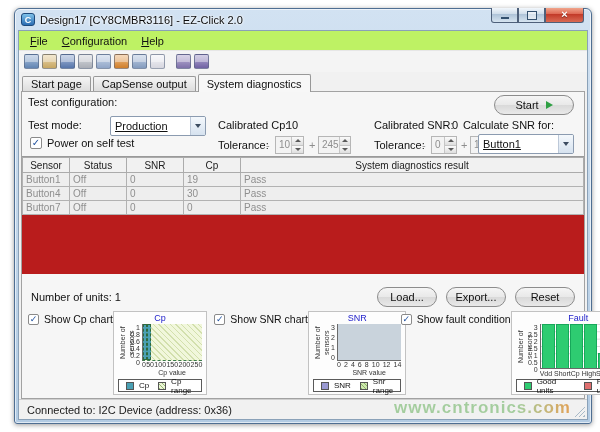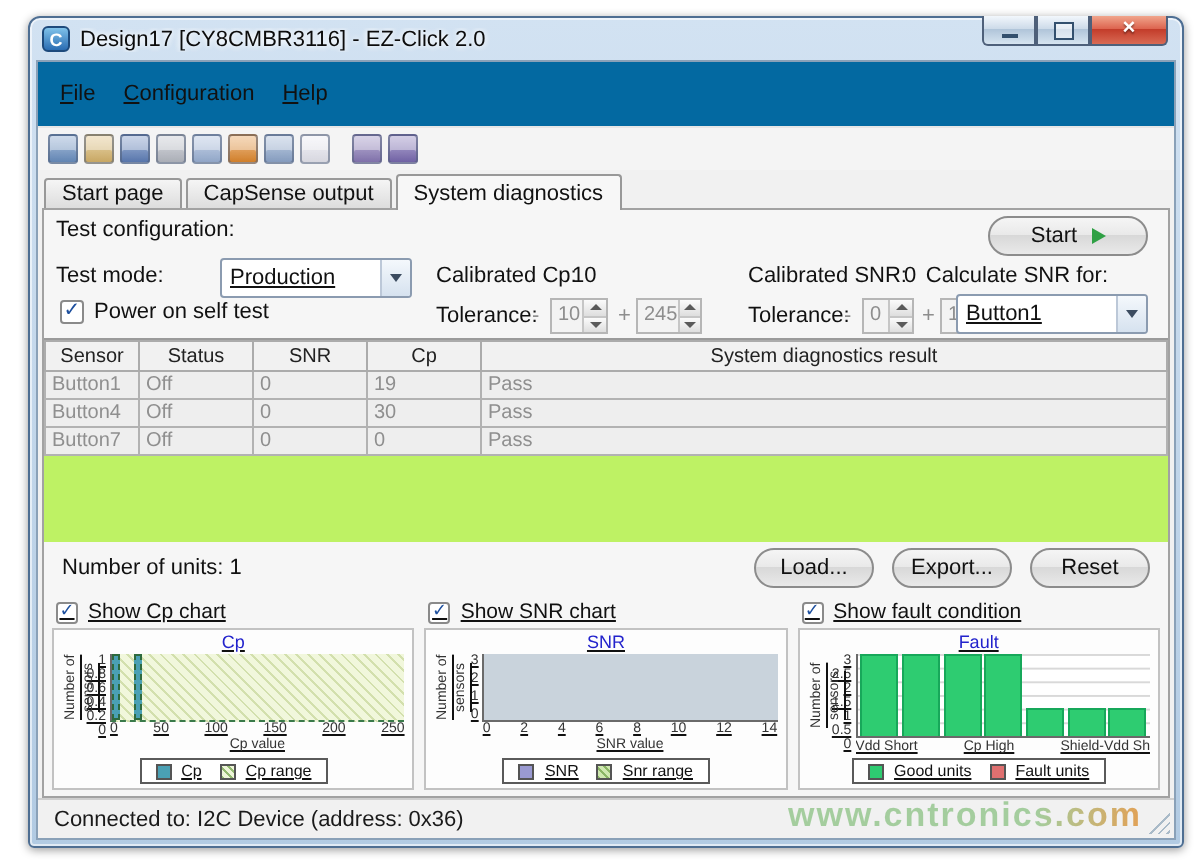--- a/index.html
+++ b/index.html
@@ -25,21 +25,21 @@
   .win-btn{ width:27px; height:15px; border:1px solid #4e607a; border-top:none;
     display:flex; align-items:center; justify-content:center;
     background:linear-gradient(#f2f7fc,#cddbe9 45%,#aec3d8 45%,#d6e4f0); color:#33506e; }
   .win-btn.min{ border-radius:0 0 0 3px; }
   .win-btn.min::before{ content:""; width:8px; height:5px; border-bottom:2px solid #33506e; }
   .win-btn.max::before{ content:""; width:8px; height:7px; border:1px solid #33506e; background:rgba(255,255,255,.5); }
   .win-btn.close{ width:39px; border-radius:0 0 3px 0; color:#fff; font-weight:bold; font-size:11px;
     background:linear-gradient(#f0a58c,#dd6550 45%,#c23a28 45%,#d96a54); text-shadow:0 1px 1px rgba(0,0,0,.4); }
   .win-btn.close::before{ content:"\00D7"; margin-top:-2px; }
   .window-body{ flex:1; background:#f1f1f1; border:1px solid #8aa1b8; display:flex; flex-direction:column; min-height:0; }
-  .menubar{ height:33px; display:flex; align-items:center; padding-left:4px; background:#0369a1; border-bottom:1px solid #e6e6e6; flex:none; }
+  .menubar{ height:20px; display:flex; align-items:center; padding-left:4px; background:#bef264; border-bottom:1px solid #e6e6e6; flex:none; }
   .menubar .menu-item{ font-size:11px; padding:1px 7px; }
   .menubar .menu-item::first-letter{ text-decoration:underline; }
   .toolbar{ height:21px; display:flex; align-items:center; gap:3px; padding-left:5px; background:#f4f4f4; flex:none; }
   .tb-icon{ width:15px; height:15px; border-radius:2px; border:1px solid rgba(80,95,120,.55);
     box-shadow:inset 0 7px rgba(255,255,255,.4); }
   .toolbar .gap{ width:5px; }
   .tabstrip{ display:flex; align-items:flex-end; height:19px; padding-left:3px; background:#f1f1f1; flex:none; }
   .tab{ font-size:11px; padding:1px 8px 2px; background:linear-gradient(#f5f5f5,#dddddd);
     border:1px solid #989898; border-bottom:none; border-radius:2px 2px 0 0; margin-right:2px; height:15px; white-space:nowrap; }
   .tab.active{ background:#f7f7f7; height:18px; position:relative; z-index:3; margin-bottom:-1px; padding-top:3px; }
@@ -61,29 +61,29 @@
   .checkbox.checked::after{ content:"\2713"; font-weight:bold; margin-top:-1px; }
   .cb-row{ display:flex; align-items:center; gap:5px; }
   .spin{ height:18px; background:#f3f3f3; border:1px solid #b6b6b6; display:flex; overflow:hidden; }
   .spin-val{ flex:1; font-size:10px; color:#8e8e8e; padding:2px 0 0 3px; }
   .spin-btns{ width:12px; display:flex; flex-direction:column; border-left:1px solid #c6c6c6; }
   .spin-btns span{ flex:1; display:flex; align-items:center; justify-content:center; background:linear-gradient(#fbfbfb,#dedede); }
   .spin-btns .up{ border-bottom:1px solid #c6c6c6; }
   .spin-btns .up::before{ content:""; border-left:3px solid transparent; border-right:3px solid transparent; border-bottom:3px solid #5a5a5a; }
   .spin-btns .dn::before{ content:""; border-left:3px solid transparent; border-right:3px solid transparent; border-top:3px solid #5a5a5a; }
   .dim{ color:#8e8e8e; }
-  .table-zone{ height:102px; background:#bef264; border-top:1px solid #9a9a9a; flex:none; overflow:hidden; }
+  .table-zone{ height:118px; background:#b91c1c; border-top:1px solid #9a9a9a; flex:none; overflow:hidden; }
   table{ border-collapse:collapse; width:100%; font-size:10px; table-layout:fixed; }
   th{ background:#f1f1f1; border:1px solid #ababab; font-weight:normal; color:#222; height:15px; overflow:hidden; white-space:nowrap; }
   td{ background:#eeeeee; border:1px solid #b2b2b2; color:#8f8f8f; height:14px; padding:0 0 0 3px; overflow:hidden; white-space:nowrap; }
-  .units-row{ height:26px; display:flex; align-items:center; font-size:11px; padding:0 9px; gap:9px; flex:none; }
+  .units-row{ height:26px; display:flex; align-items:center; font-size:11px; padding:0 9px; gap:9px; flex:none;margin-top:10px; }
   .units-label{ flex:1; }
   .units-row .win7-btn{ width:60px; height:20px; }
   .charts-section{ flex:1; display:flex; gap:5px; padding:1px 4px 3px; min-height:0; }
-  .chart-col{ flex:1; display:flex; flex-direction:column; min-width:0;text-decoration:underline; }
+  .chart-col{ flex:1; display:flex; flex-direction:row; min-width:0; }
   .chart-toggle{ height:16px; display:flex; align-items:center; gap:5px; font-size:10.5px; padding-left:2px; flex:none; }
   .chart-toggle .checkbox{ width:11px; height:11px; font-size:9px; }
   .chart-panel{ flex:1; background:#fdfdfd; border:1px solid #c2c2c2; display:flex; flex-direction:column; padding:1px 4px 2px; min-height:0; }
   .chart-title{ font-size:9px; color:#2323cc; text-align:center; height:11px; flex:none; }
   .chart-mid{ flex:1; display:flex; min-height:0; }
   .y-label{ writing-mode:vertical-rl; transform:rotate(180deg); font-size:7px; color:#333; width:9px; text-align:center; flex:none; line-height:9px; }
   .y-ticks{ width:15px; display:flex; flex-direction:column; justify-content:space-between; align-items:flex-end;
     font-size:7px; color:#333; padding-right:2px; flex:none; line-height:7px; }
   .plot{ flex:1; border-left:1px solid #6a6a6a; border-bottom:1px solid #6a6a6a; position:relative; min-width:0; }
   .cp-plot{ background:#f1f7dc;

